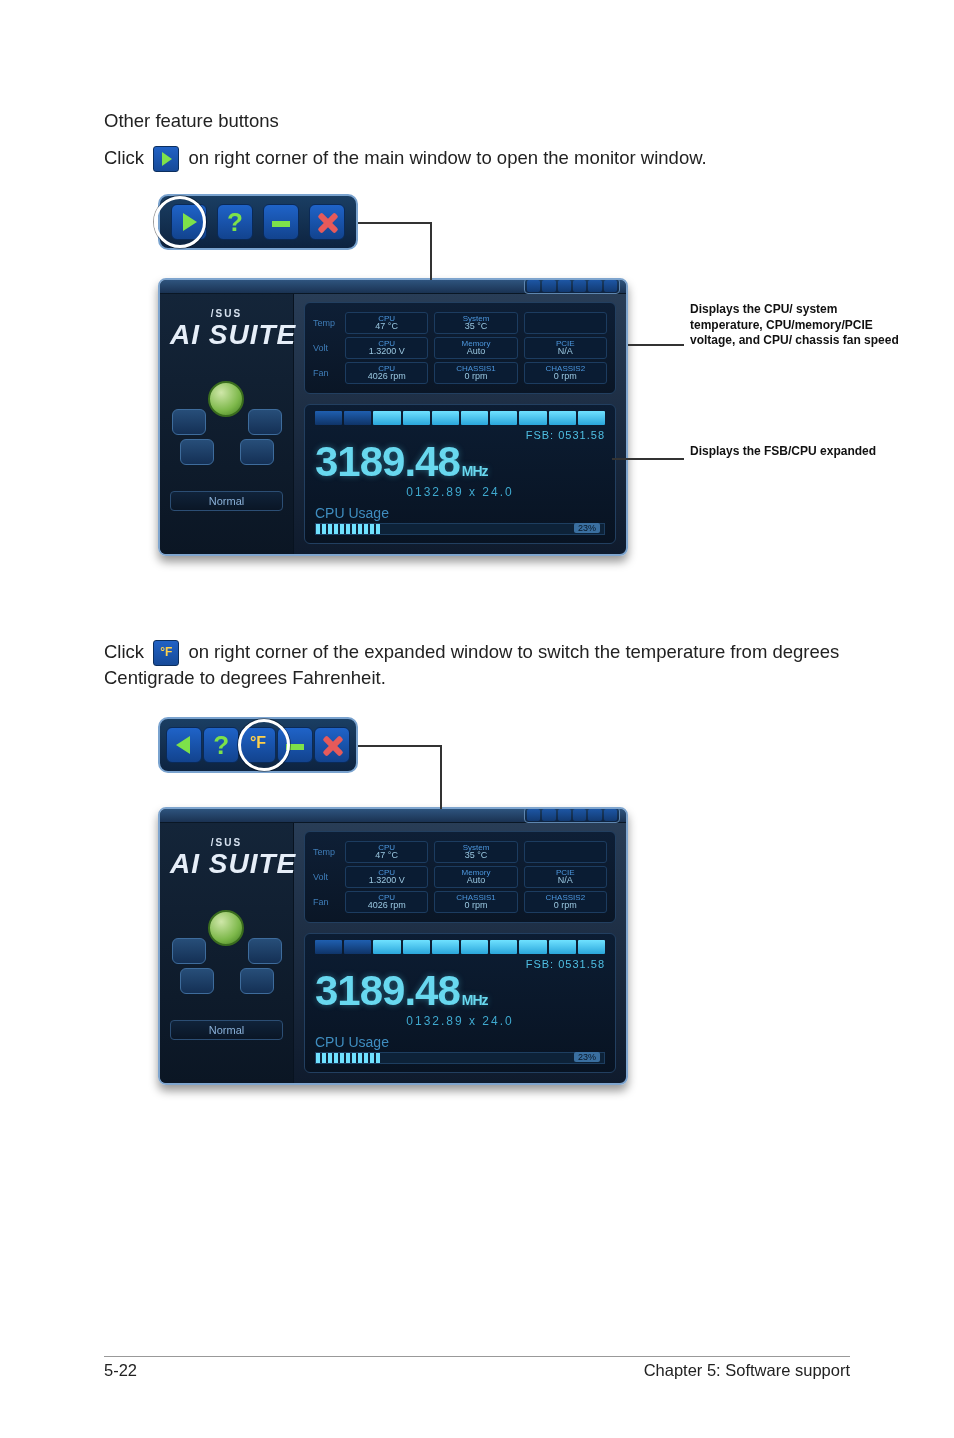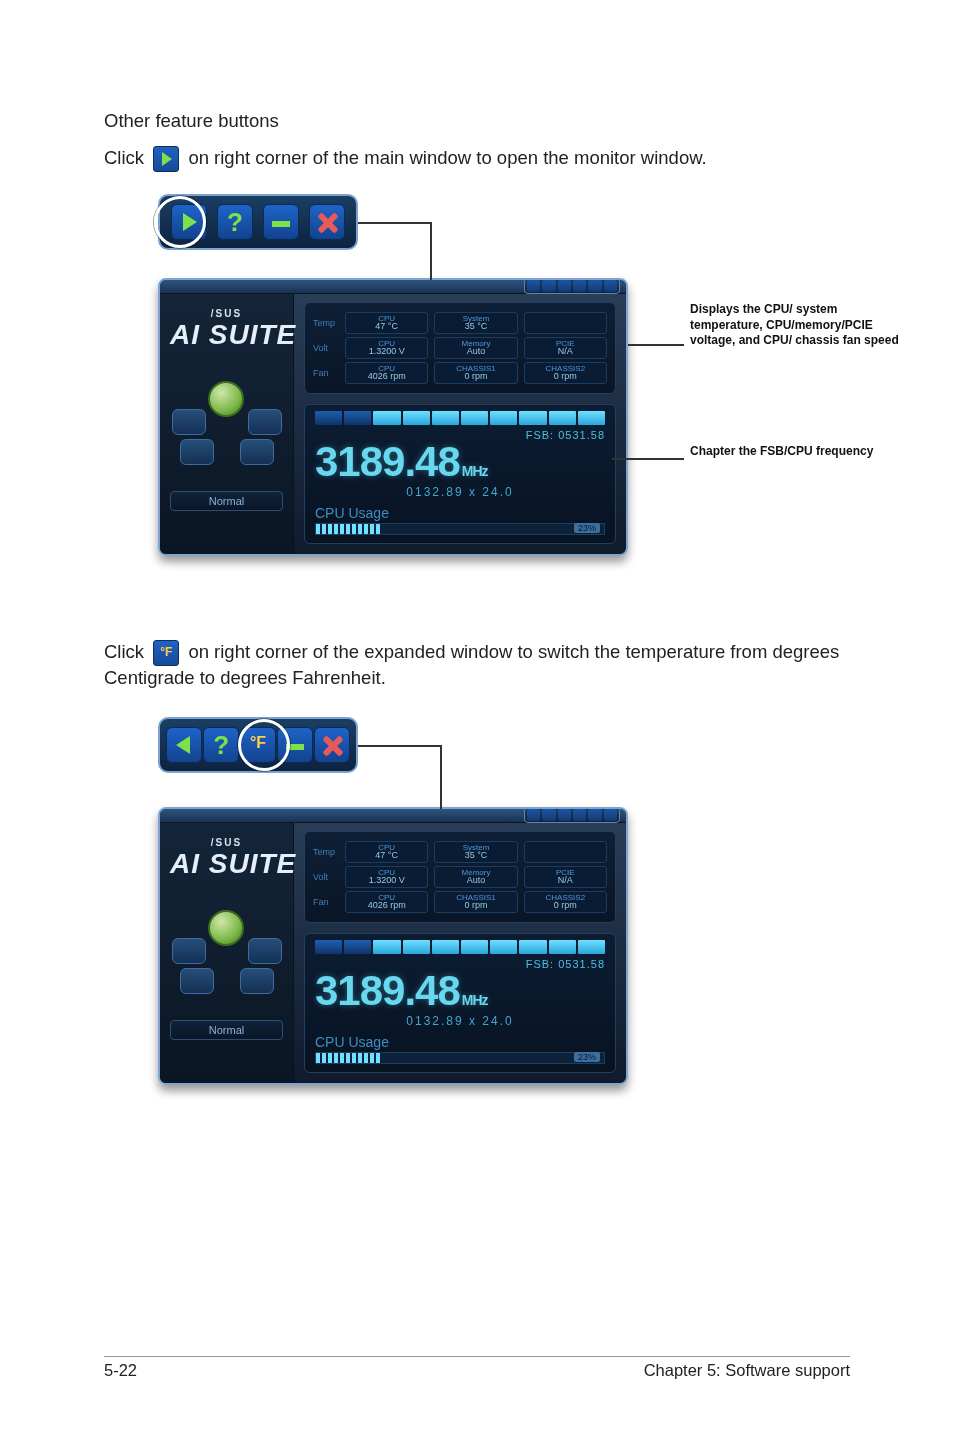--- a/index.html
+++ b/index.html
@@ -292,21 +292,21 @@
           </div>
         </div>
       </div>
     </div>
   </div>
 
   <span class="callout-line" style="left:470px; top:150px; width:56px;"></span>
   <div class="callout" style="left:532px; top:108px;">Displays the CPU/ system temperature, CPU/memory/PCIE voltage, and CPU/ chassis fan speed</div>
 
   <span class="callout-line" style="left:454px; top:264px; width:72px;"></span>
-  <div class="callout" style="left:532px; top:250px;">Chapter the FSB/CPU frequency</div>
+  <div class="callout" style="left:532px; top:250px;">Displays the FSB/CPU expanded</div>
 </div>
 
 <p class="bodytext" style="margin-top:56px;">
   <span>Click</span>
   <span class="inline-icon temp"></span>
   <span>on right corner of the expanded window to switch the temperature from degrees Centigrade to degrees Fahrenheit.</span>
 </p>
 
 <div class="figure-wrap" id="fig2" style="height:400px; margin-top:26px;">
   <div class="topbar">

